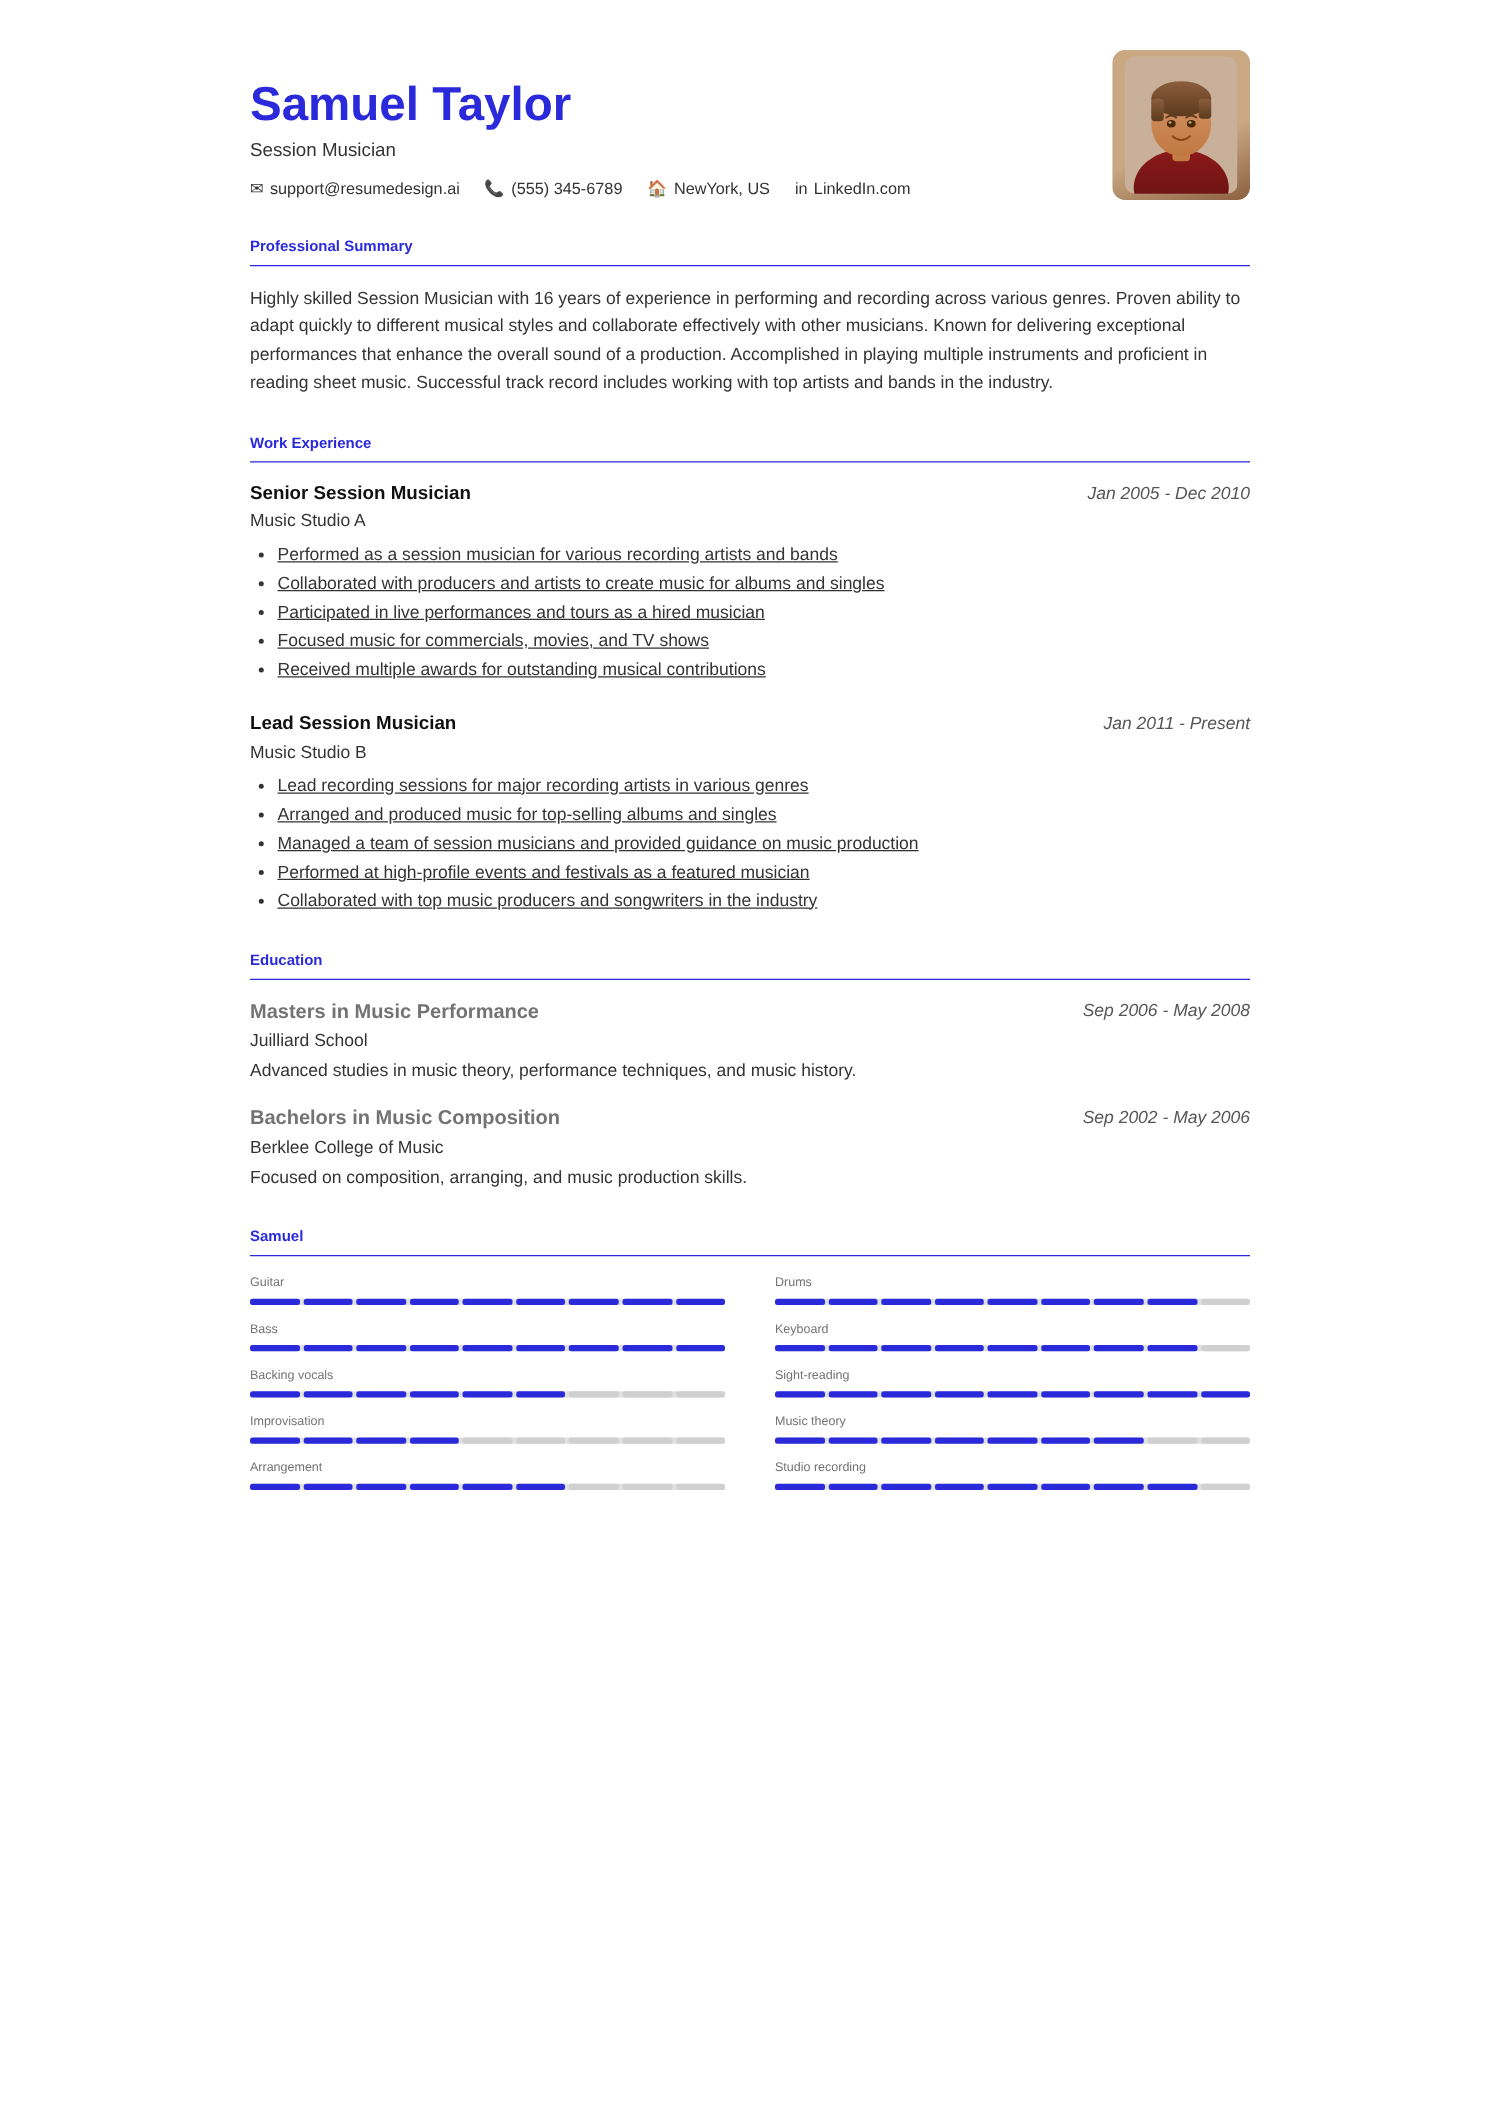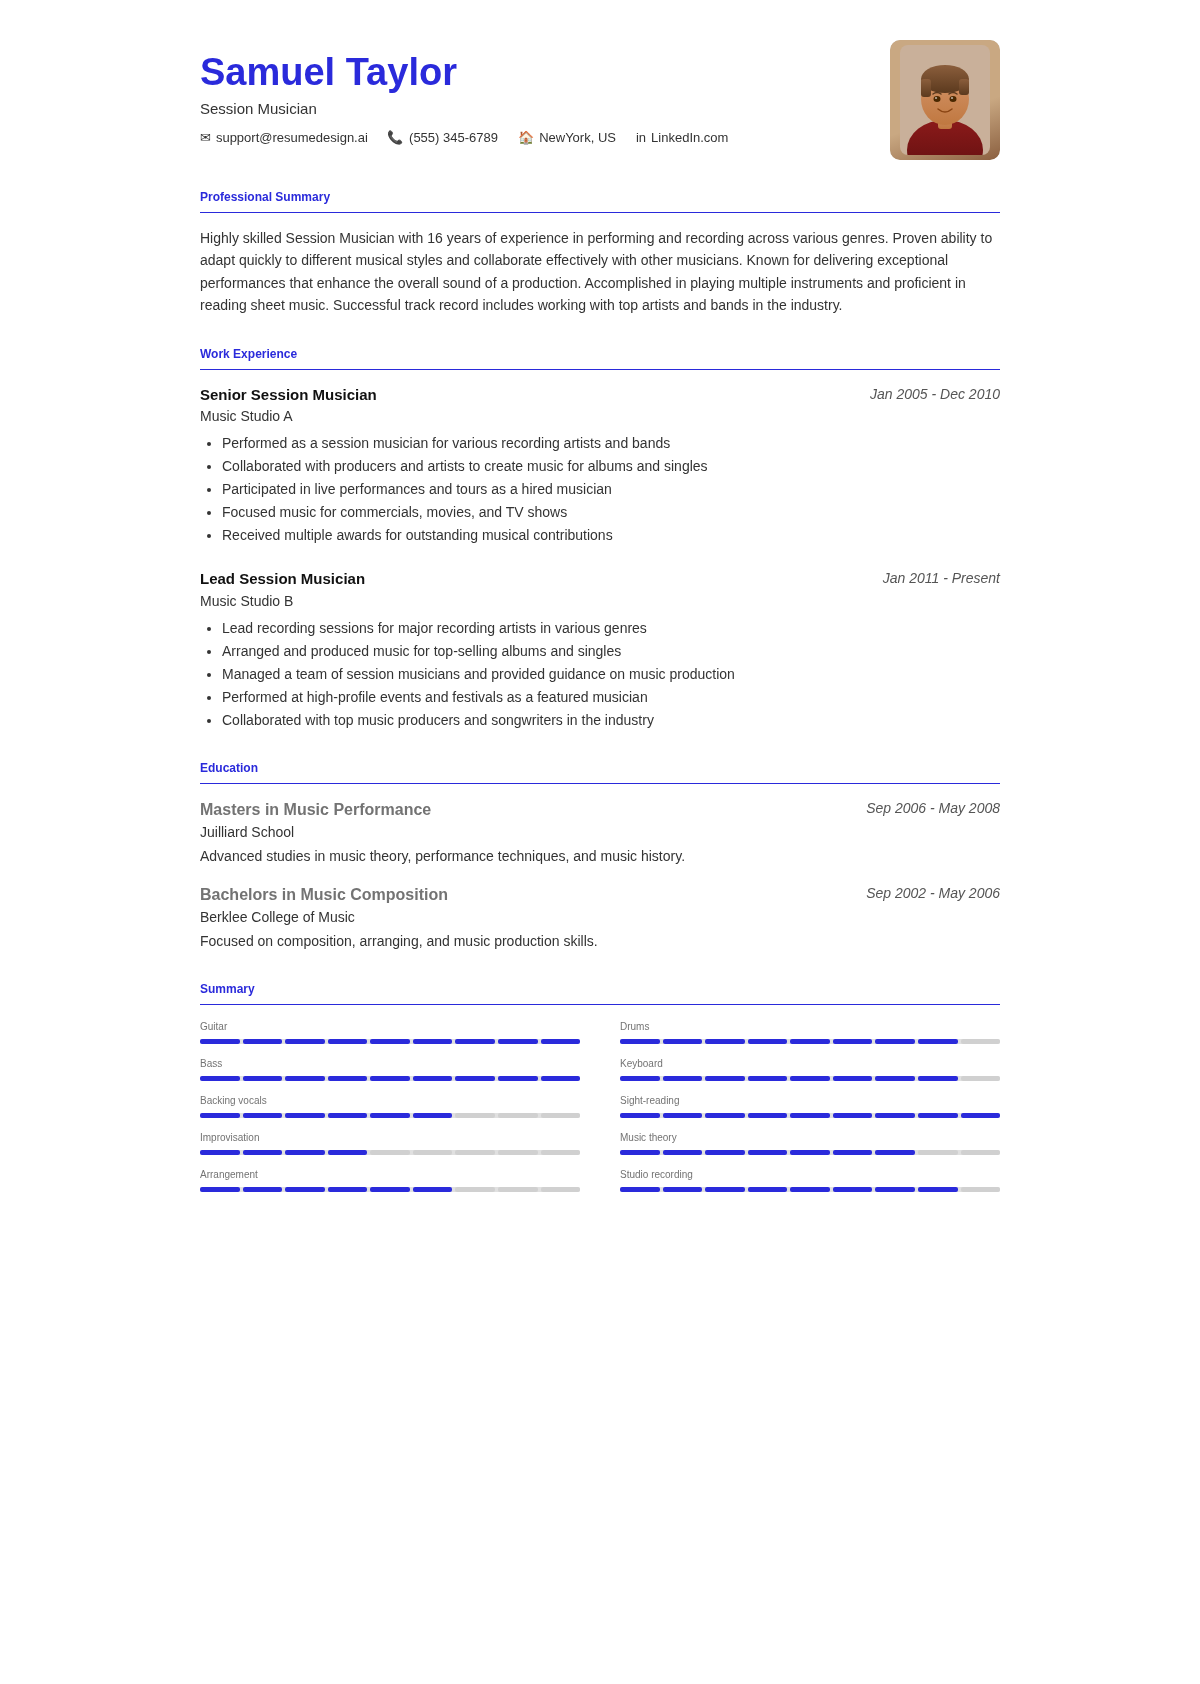--- a/index.html
+++ b/index.html
@@ -10,21 +10,21 @@
       font-size: 15px;
       line-height: 1.5;
       width: 900px;
       margin: 0 auto;
       padding: 40px 50px 60px 50px;
     }
     
     .header {
       display: flex;
       justify-content: space-between;
-      align-items: center;
+      align-items: flex-end;
       margin-bottom: 28px;
     }
     .header-left { flex: 1; }
     .name {
       font-size: 38px;
       font-weight: bold;
       color: #2a2adb;
       line-height: 1.1;
       margin-bottom: 4px;
     }
@@ -112,21 +112,21 @@
       font-size: 14px;
       color: #333;
       margin-bottom: 6px;
     }
     .job-bullets {
       list-style: disc;
       padding-left: 22px;
       font-size: 14px;
       color: #333;
     }
-    .job-bullets li { margin-bottom: 2px; }
+    .job-bullets li { margin-bottom: 2px; text-decoration: underline; }
     
     .edu-entry { margin-bottom: 16px; }
     .edu-header {
       display: flex;
       justify-content: space-between;
     }
     .edu-degree {
       font-weight: bold;
       font-size: 16px;
       color: #737373;
@@ -307,21 +307,21 @@
         <div class="edu-degree">Bachelors in Music Composition</div>
         <div class="edu-dates">Sep 2002 - May 2006</div>
       </div>
       <div class="edu-school">Berklee College of Music</div>
       <div class="edu-desc">Focused on composition, arranging, and music production skills.</div>
     </div>
     </div>
 </div>
 
 <div class="section">
-  <div class="section-title">Summary</div>
+  <div class="section-title">Samuel</div>
   <hr class="section-divider">
   <div id="skills-container" class="skills-grid">
       <div class="skill-item">
         <div class="skill-name">Guitar</div>
         <div class="skill-bar">
           <div class="skill-segment filled" style="flex:1"></div>
           <div class="skill-segment filled" style="flex:1"></div>
           <div class="skill-segment filled" style="flex:1"></div>
           <div class="skill-segment filled" style="flex:1"></div>
           <div class="skill-segment filled" style="flex:1"></div>

